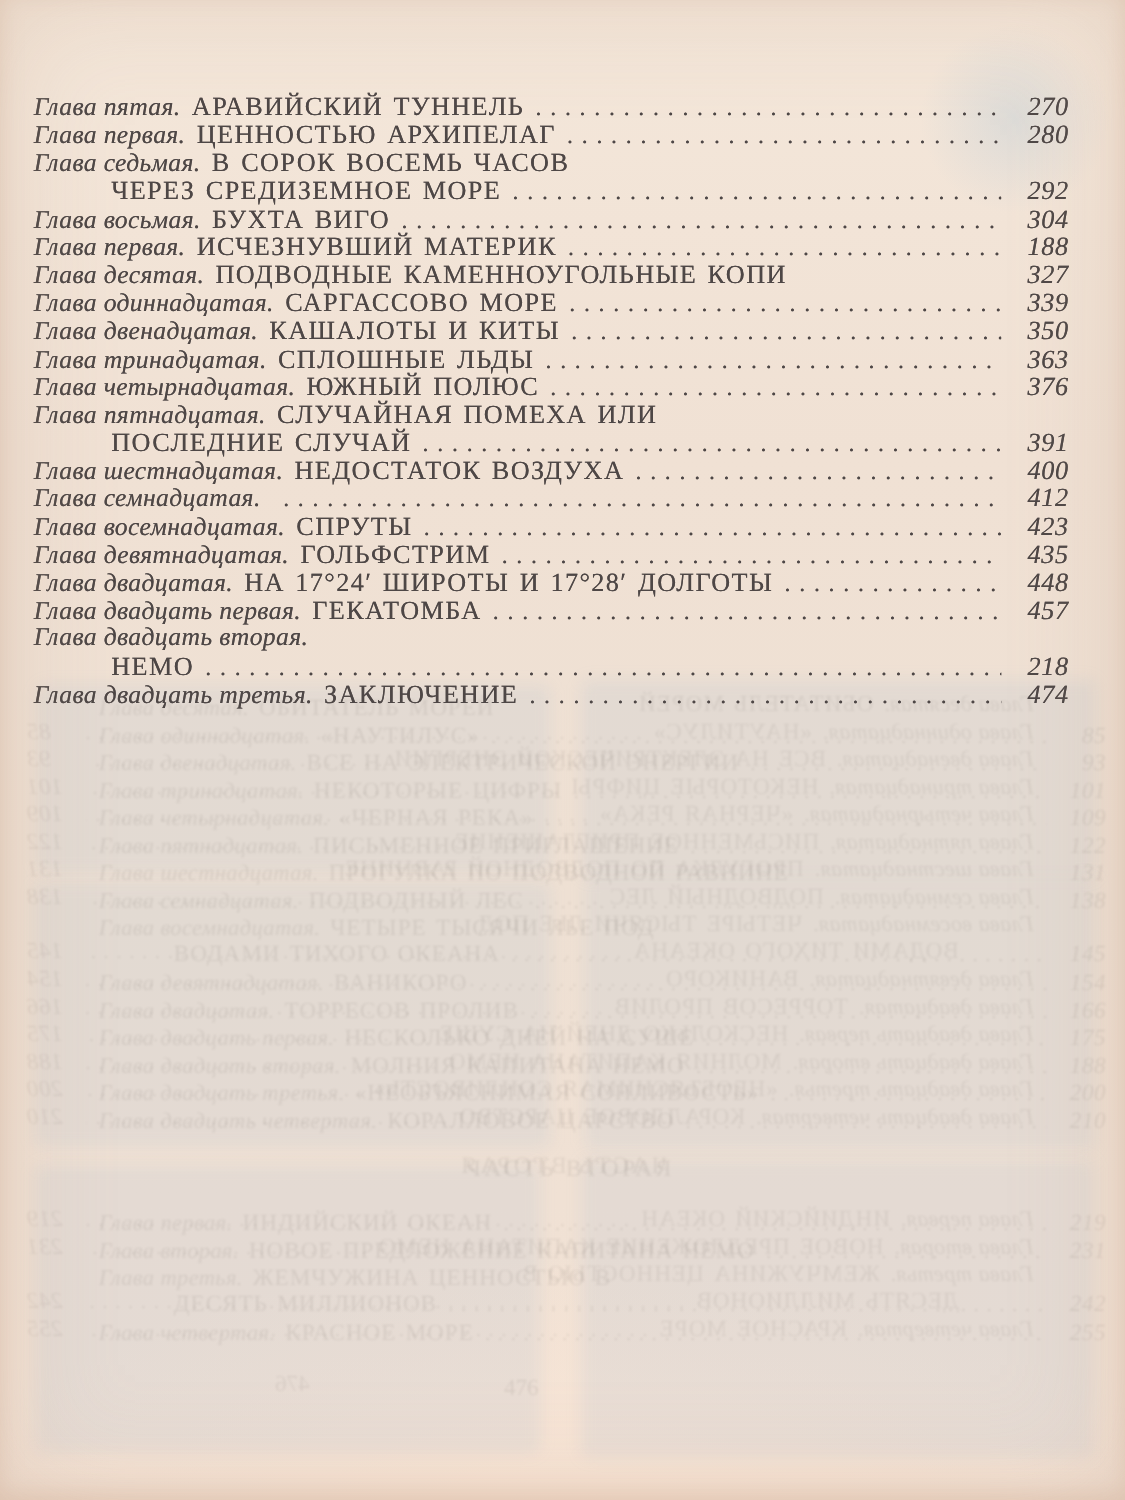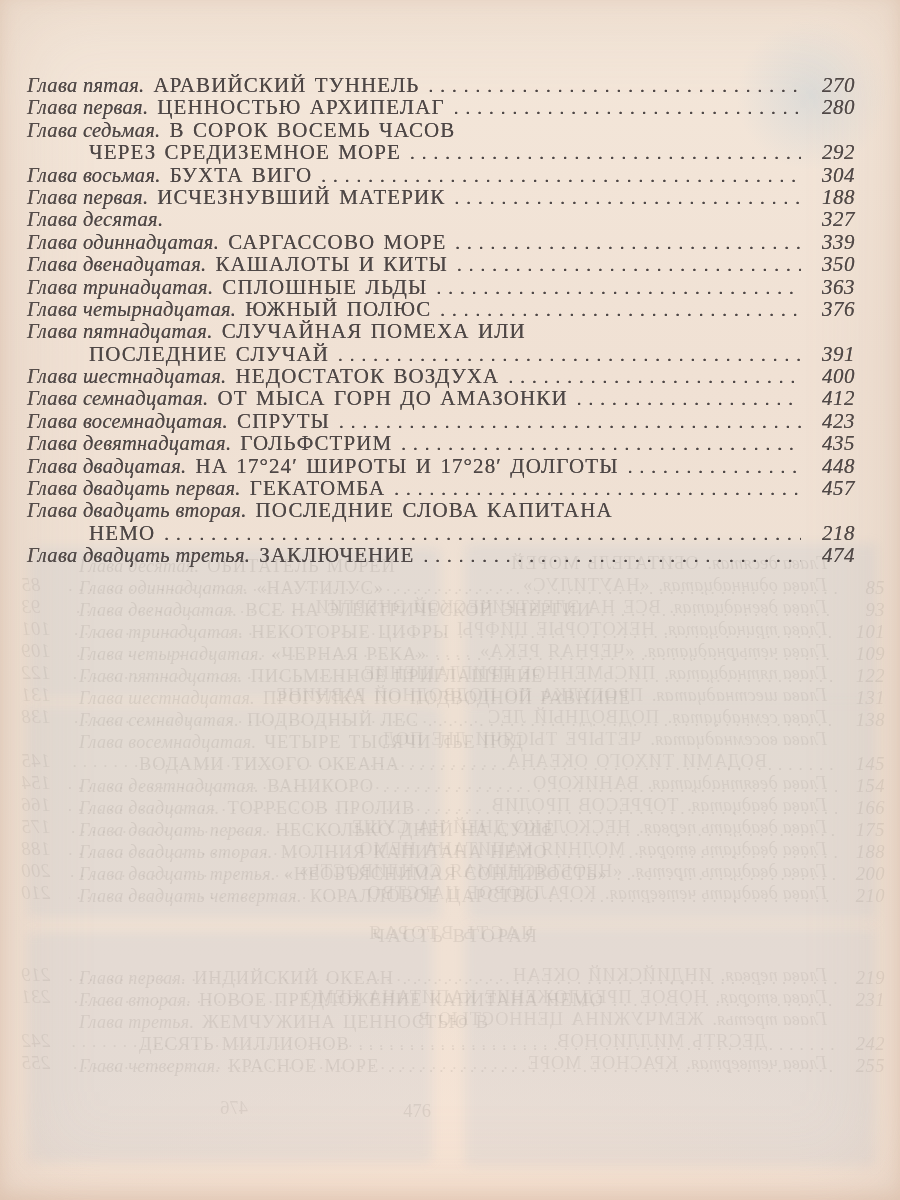--- a/index.html
+++ b/index.html
@@ -333,20 +333,21 @@
         <span class="num">304</span>
       </div>
       <div class="trow">
         <span class="lbl">Глава первая.</span>
         <span class="ttl">ИСЧЕЗНУВШИЙ МАТЕРИК</span>
         <span class="dots">........................................................................................................................</span>
         <span class="num">188</span>
       </div>
       <div class="trow">
         <span class="lbl">Глава десятая.</span>
+        <span class="ttl">ПОДВОДНЫЕ КАМЕННОУГОЛЬНЫЕ КОПИ</span>
         <span style="flex: 1 1 0%;"></span>
         <span class="num">327</span>
       </div>
       <div class="trow">
         <span class="lbl">Глава одиннадцатая.</span>
         <span class="ttl">САРГАССОВО МОРЕ</span>
         <span class="dots">........................................................................................................................</span>
         <span class="num">339</span>
       </div>
       <div class="trow">
@@ -377,21 +378,20 @@
         <span class="num">391</span>
       </div>
       <div class="trow">
         <span class="lbl">Глава шестнадцатая.</span>
         <span class="ttl">НЕДОСТАТОК ВОЗДУХА</span>
         <span class="dots">........................................................................................................................</span>
         <span class="num">400</span>
       </div>
       <div class="trow">
         <span class="lbl">Глава семнадцатая.</span>
-        <span class="ttl">ОТ МЫСА ГОРН ДО АМАЗОНКИ</span>
         <span class="dots">........................................................................................................................</span>
         <span class="num">412</span>
       </div>
       <div class="trow">
         <span class="lbl">Глава восемнадцатая.</span>
         <span class="ttl">СПРУТЫ</span>
         <span class="dots">........................................................................................................................</span>
         <span class="num">423</span>
       </div>
       <div class="trow">
@@ -407,21 +407,20 @@
         <span class="num">448</span>
       </div>
       <div class="trow">
         <span class="lbl">Глава двадцать первая.</span>
         <span class="ttl">ГЕКАТОМБА</span>
         <span class="dots">........................................................................................................................</span>
         <span class="num">457</span>
       </div>
       <div class="trow">
         <span class="lbl">Глава двадцать вторая.</span>
-        <span class="ttl">ПОСЛЕДНИЕ СЛОВА КАПИТАНА</span>
       </div>
       <div class="trow indent">
         <span class="ttl">НЕМО</span>
         <span class="dots">........................................................................................................................</span>
         <span class="num">218</span>
       </div>
       <div class="trow">
         <span class="lbl">Глава двадцать третья.</span>
         <span class="ttl">ЗАКЛЮЧЕНИЕ</span>
         <span class="dots">........................................................................................................................</span>

